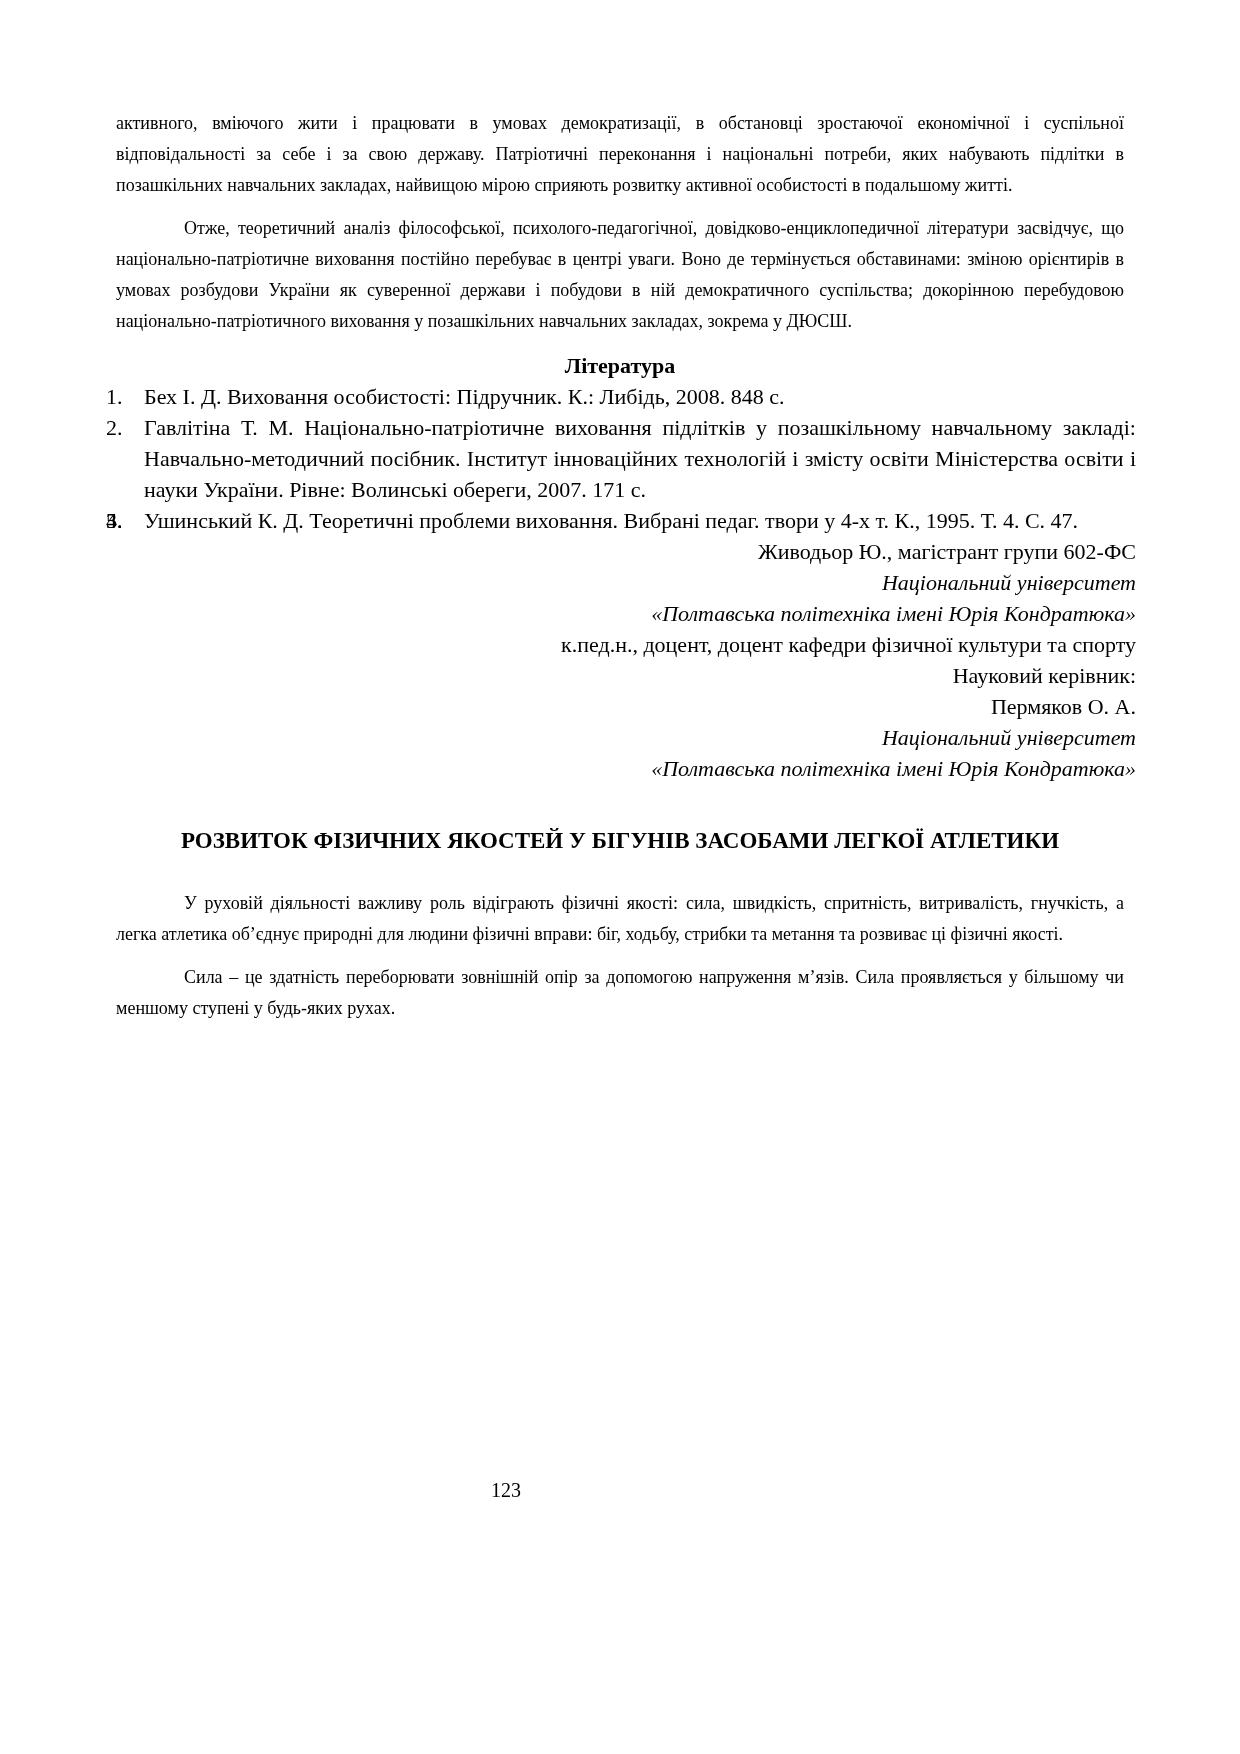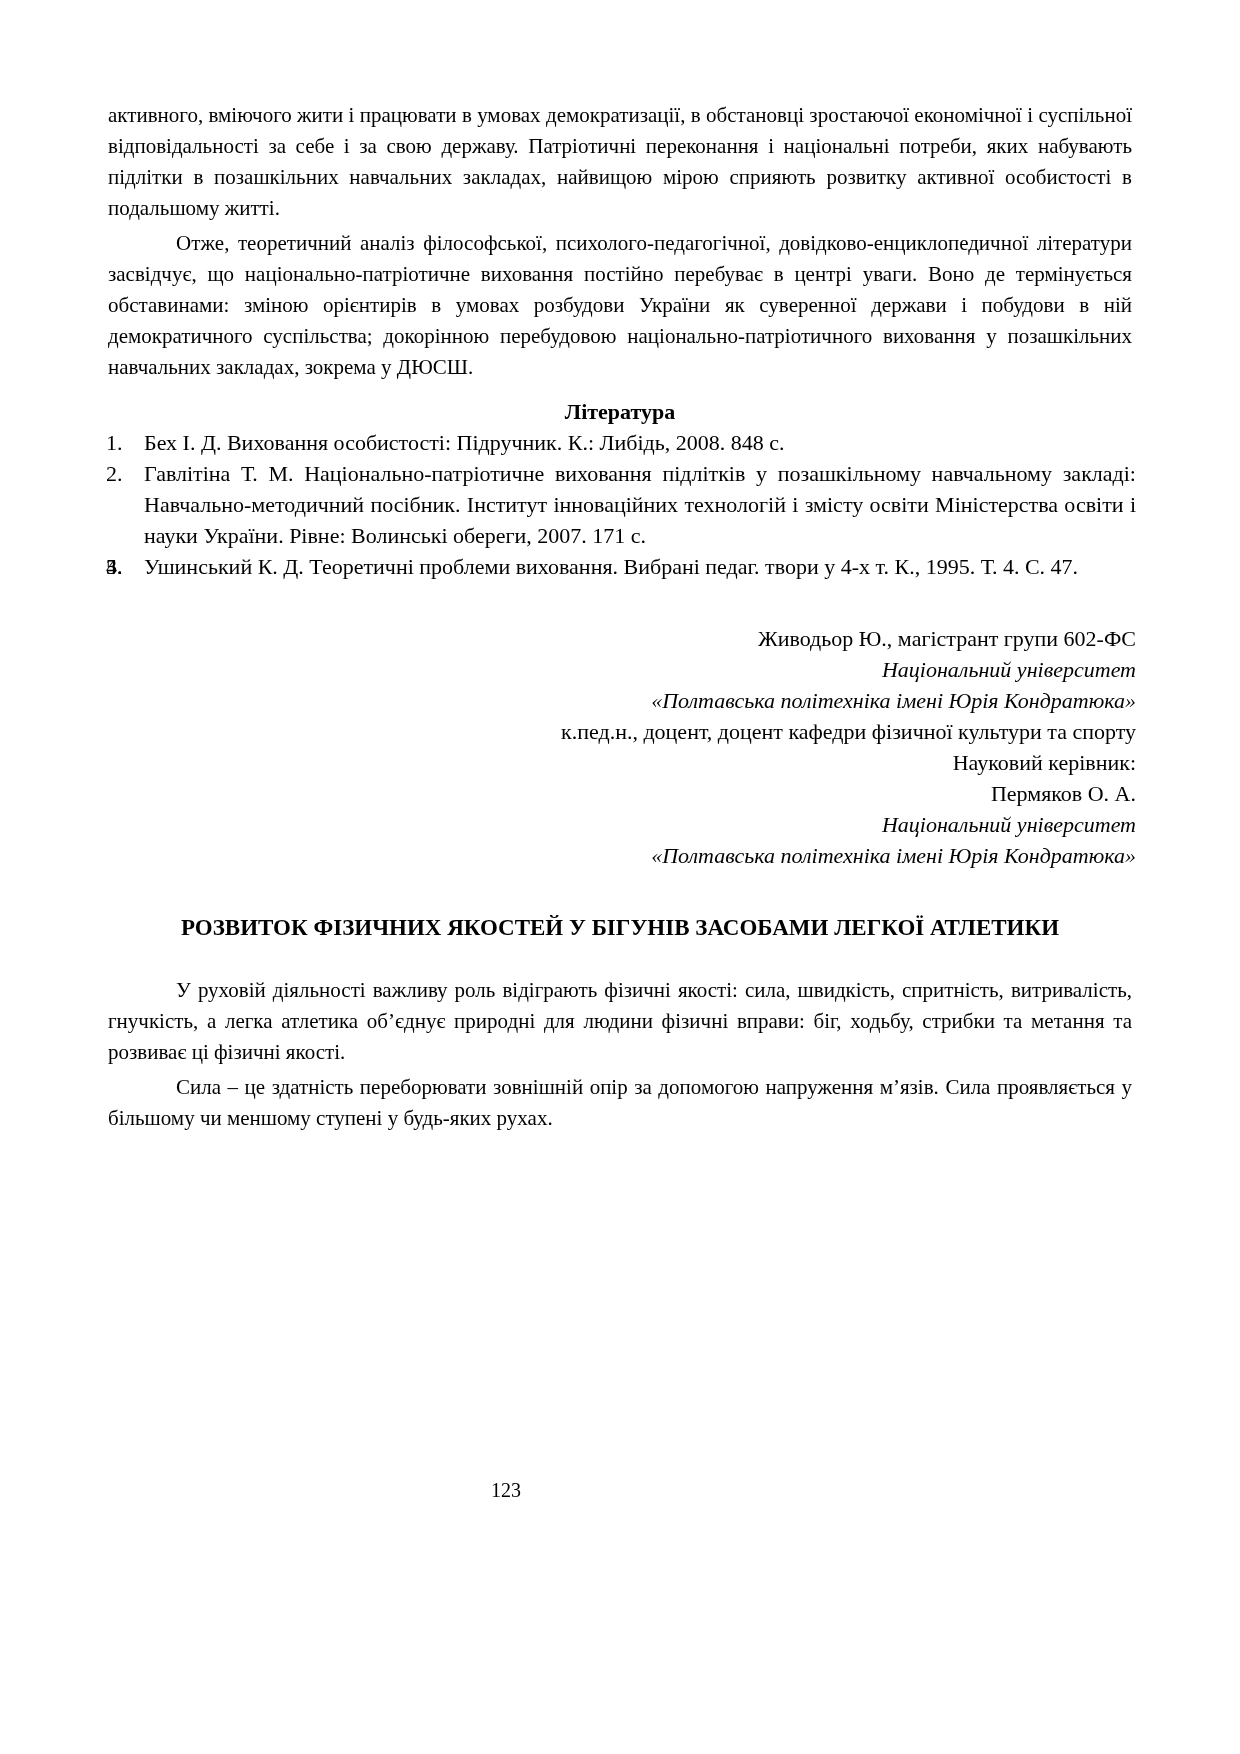--- a/index.html
+++ b/index.html
@@ -13,22 +13,22 @@
     position: relative;
     font-family: "Liberation Serif", "DejaVu Serif", serif;
     color: #000000;
   }
   .page {
     box-sizing: border-box;
     width: 1240px;
     padding: 96px 104px 0 104px;
   }
   .para {
-    margin: 4px;
-    font-size: 21px;
+    margin: 12px;
+    font-size: 18px;
     line-height: 31px;
     text-align: justify;
     text-justify: inter-word;
   }
   .para.indent {
     text-indent: 68px;
   }
   .refs-heading {
     margin: 13px 0 0 0;
     font-size: 22px;
@@ -46,21 +46,20 @@
     line-height: 31px;
     text-align: justify;
     text-justify: inter-word;
   }
   .ref-num {
     position: absolute;
     left: 2px;
     top: 0;
   }
   .authors {
-    margin-top: 41px;
     text-align: right;
     font-size: 22px;
     line-height: 31px;
   }
   .author-line { white-space: nowrap; }
   .author-line.italic { font-style: italic; }
   .article-title {
     margin: 40px 0 0 0;
     font-size: 23px;
     line-height: 33px;

